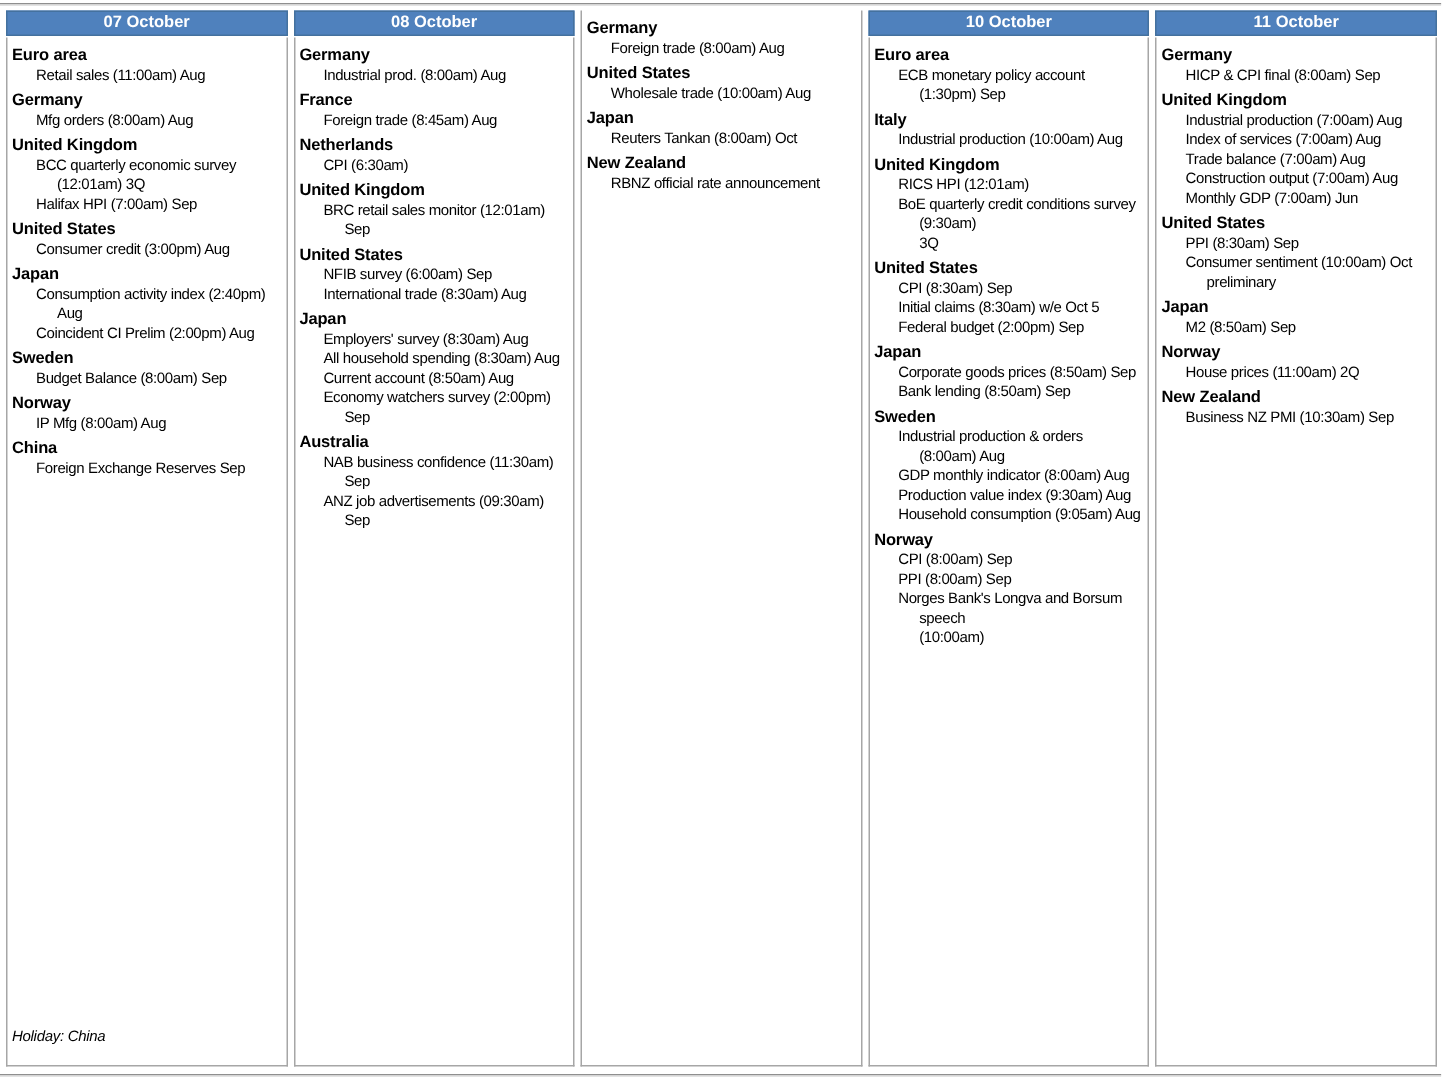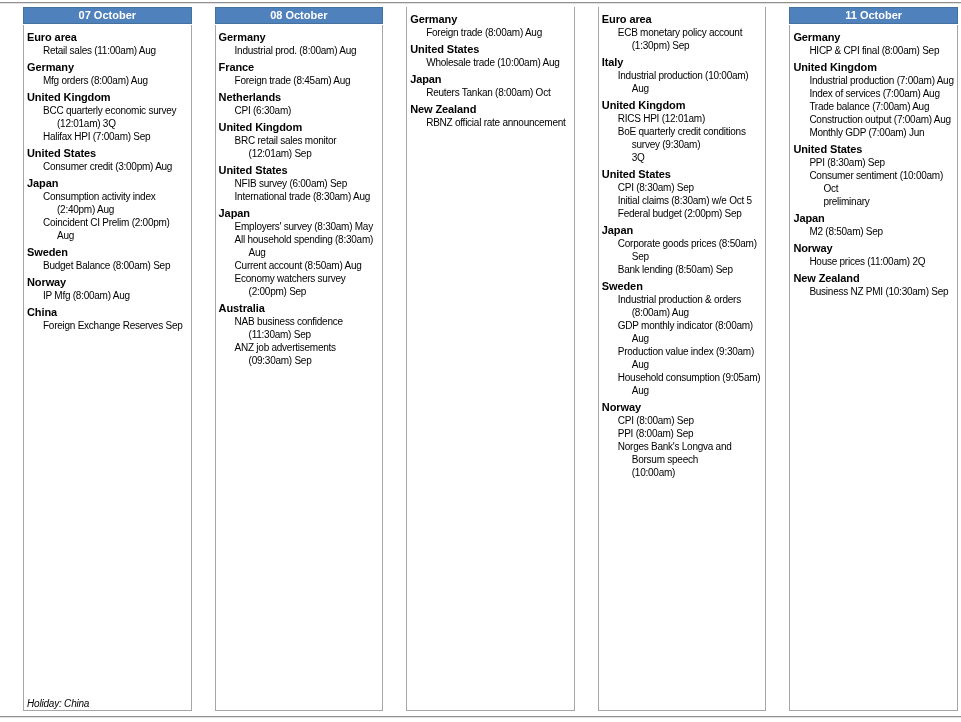--- a/index.html
+++ b/index.html
@@ -36,21 +36,20 @@
     right: 3px;
     bottom: 11px;
     display: flex;
     gap: 4px;
   }
   .day-column {
     flex: 1 1 0;
     min-width: 0;
     display: flex;
     flex-direction: column;
-    margin-left: 19px;
   }
   .day-header {
     height: 15px;
     background: #4F81BD;
     border: 1px solid #44719E;
     color: #ffffff;
     font-size: 11px;
     font-weight: bold;
     line-height: 15px;
     text-align: center;
@@ -79,21 +78,21 @@
     color: #000000;
     line-height: 13px;
     letter-spacing: -0.25px;
     white-space: pre-wrap;
     padding-left: 30px;
     text-indent: -14px;
   }
   .holiday-footnote {
     position: absolute;
     left: 3px;
-    bottom: 1px;
+    bottom: 13px;
     font-size: 10px;
     font-style: italic;
     color: #000000;
     letter-spacing: -0.2px;
   }
 </style>
 </head>
 <body>
 
 <div class="frame">
@@ -131,21 +130,21 @@
           <div class="country-heading">France</div>
           <div class="event-line">Foreign trade (8:45am) Aug</div>
           <div class="country-heading">Netherlands</div>
           <div class="event-line">CPI (6:30am)</div>
           <div class="country-heading">United Kingdom</div>
           <div class="event-line">BRC retail sales monitor (12:01am) Sep</div>
           <div class="country-heading">United States</div>
           <div class="event-line">NFIB survey (6:00am) Sep</div>
           <div class="event-line">International trade (8:30am) Aug</div>
           <div class="country-heading">Japan</div>
-          <div class="event-line">Employers' survey (8:30am) May</div>
+          <div class="event-line">Employers' survey (8:30am) Aug</div>
           <div class="event-line">All household spending (8:30am) Aug</div>
           <div class="event-line">Current account (8:50am) Aug</div>
           <div class="event-line">Economy watchers survey (2:00pm) Sep</div>
           <div class="country-heading">Australia</div>
           <div class="event-line">NAB business confidence (11:30am) Sep</div>
           <div class="event-line">ANZ job advertisements (09:30am) Sep</div>
         </div>
       </div>
       <div class="day-column">
         <div class="day-body">
@@ -153,20 +152,21 @@
           <div class="event-line">Foreign trade (8:00am) Aug</div>
           <div class="country-heading">United States</div>
           <div class="event-line">Wholesale trade (10:00am) Aug</div>
           <div class="country-heading">Japan</div>
           <div class="event-line">Reuters Tankan (8:00am) Oct</div>
           <div class="country-heading">New Zealand</div>
           <div class="event-line">RBNZ official rate announcement</div>
         </div>
       </div>
       <div class="day-column">
+        <div class="day-header">10 October</div>
         <div class="day-body">
           <div class="country-heading">Euro area</div>
           <div class="event-line">ECB monetary policy account (1:30pm) Sep</div>
           <div class="country-heading">Italy</div>
           <div class="event-line">Industrial production (10:00am) Aug</div>
           <div class="country-heading">United Kingdom</div>
           <div class="event-line">RICS HPI (12:01am)</div>
           <div class="event-line">BoE quarterly credit conditions survey (9:30am)
 3Q</div>
           <div class="country-heading">United States</div>

